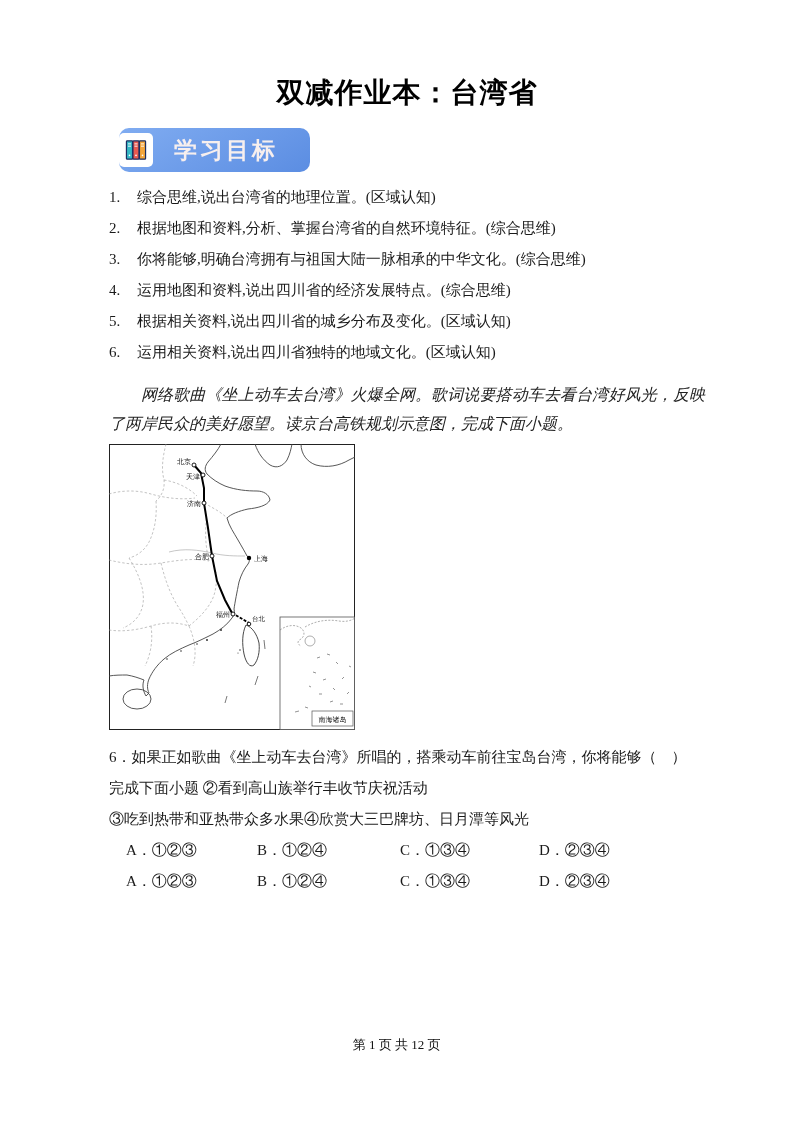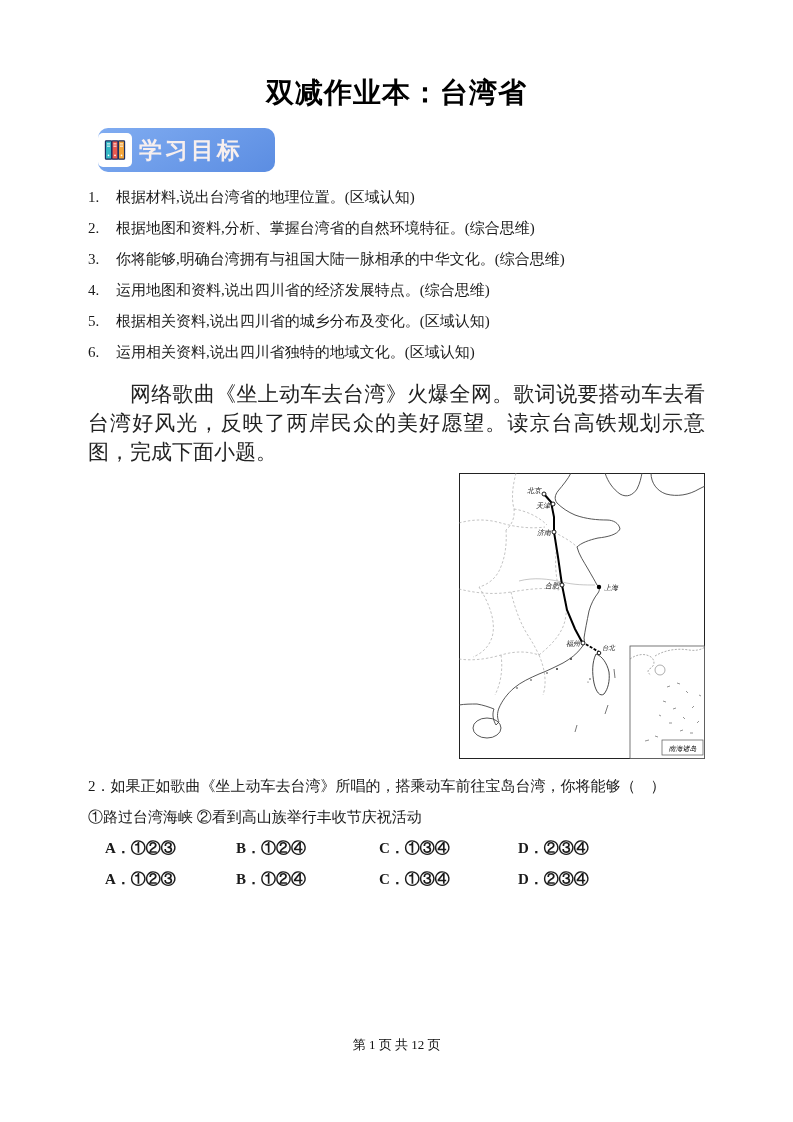--- a/index.html
+++ b/index.html
@@ -5,29 +5,29 @@
   * { box-sizing: border-box; }
   html,body { margin:0; padding:0; }
   body {
     width: 793px; height: 1122px;
     background: #ffffff;
     position: relative;
     overflow: hidden;
     font-family: "Liberation Serif", "DejaVu Serif", serif;
     color: #1a1a1a;
   }
-  .content { padding: 74px 88px 0 88px; }
+  .content { padding: 74px 88px 0 88px; margin-left: 21px; }
 
   .doc-title {
     font-size: 28px; font-weight: bold; text-align: center;
     margin: 0 0 16px 0; letter-spacing: 1px; color:#000;
   }
 
   .badge {
-    display: inline-flex; align-items: center; gap: 7px;
+    display: inline-flex; align-items: center; gap: 21px;
     background: linear-gradient(150deg, #80acf1 0%, #5b8de2 100%);
     border-radius: 10px; padding: 5px 32px 5px 0; margin-left: 10px; text-align: right;
   }
   .badge-icon {
     width: 34px; height: 34px; background: #fff; border-radius: 5px;
     display: flex; align-items: center; justify-content: center; flex: none;
   }
   .badge-label {
     font-family: "Liberation Sans", "DejaVu Sans", sans-serif;
     font-size: 23px; font-weight: bold; color: #f7efee; letter-spacing: 3px;
@@ -35,34 +35,34 @@
   }
 
   .obj-list { margin-top: 10px; }
   .obj-item { display: flex; line-height: 31px; font-size: 15px; }
   .obj-num { width: 28px; flex: none; }
   .obj-text { flex: 1; }
 
   .core-badge-row { margin-top: 6px; }
 
   .intro {
-    margin: 12px 0 0 0; font-size: 21px; 
+    margin: 12px 0 0 0; font-size: 16px; font-style: italic;
     line-height: 29px; text-indent: 2em; text-align: justify; color:#222;
   }
 
-  .map-wrap { display: flex; justify-content: flex-end; margin: 6px 0 12px 0; font-style: italic; }
+  .map-wrap { display: flex; justify-content: flex-start; margin: 6px 0 12px 0; }
   .map-svg text {
     font-family: "Liberation Serif", "DejaVu Serif", serif;
     fill: #111;
   }
 
   .question { font-size: 15px; }
   .q-stem { line-height: 31px; margin-top: 5px; }
   .q-line { line-height: 31px; text-align: justify; }
-  .q-options { display: flex; line-height: 31px; padding-left: 17px; font-weight: bold; }
+  .q-options { display: flex; line-height: 31px; padding-left: 17px; }
   .q-options .opt:nth-child(1) { width: 131px; }
   .q-options .opt:nth-child(2) { width: 143px; }
   .q-options .opt:nth-child(3) { width: 139px; }
   .q-options .opt:nth-child(4) { flex: 1; }
 
   .footer {
     position: absolute; top: 1036px; left: 0; right: 0;
     text-align: center; font-size: 13px; color:#111;
   }
 </style>
@@ -95,21 +95,21 @@
         <circle cx="25.5" cy="24" r="1.1" fill="#fff"></circle>
       </svg>
     </span>
     <span class="badge-label">学习目标</span>
   </div>
 
   
   <div class="obj-list">
     <div class="obj-item">
       <span class="obj-num">1.</span>
-      <span class="obj-text">根据材料,说出台湾省的地理位置。(区域认知)</span>
+      <span class="obj-text">综合思维,说出台湾省的地理位置。(区域认知)</span>
     </div>
     <div class="obj-item">
       <span class="obj-num">2.</span>
       <span class="obj-text">根据地图和资料,分析、掌握台湾省的自然环境特征。(综合思维)</span>
     </div>
     <div class="obj-item">
       <span class="obj-num">3.</span>
       <span class="obj-text">你将能够,明确台湾拥有与祖国大陆一脉相承的中华文化。(综合思维)</span>
     </div>
     <div class="obj-item">
@@ -228,22 +228,23 @@
             <path d="M186,268 l4,-1"></path>
         </g>
         <rect x="203" y="267" width="41" height="15" fill="#ffffff" stroke="#555" stroke-width="0.7"></rect>
         <text x="223.5" y="278" text-anchor="middle" font-size="7">南海诸岛</text>
       </g>
     </svg>
   </div>
 
   
   <div class="question">
-    <div class="q-stem">2．如果正如歌曲《坐上动车去台湾》所唱的，搭乘动车前往宝岛台湾，你将能够（　）</div>
-    <div class="q-line">①路过台湾海峡 ②看到高山族举行丰收节庆祝活动</div>
+    <div class="q-stem">6．如果正如歌曲《坐上动车去台湾》所唱的，搭乘动车前往宝岛台湾，你将能够（　）</div>
+    <div class="q-line">完成下面小题 ②看到高山族举行丰收节庆祝活动</div>
+    <div class="q-line">③吃到热带和亚热带众多水果④欣赏大三巴牌坊、日月潭等风光</div>
     <div class="q-options">
       <span class="opt">A．①②③</span>
       <span class="opt">B．①②④</span>
       <span class="opt">C．①③④</span>
       <span class="opt">D．②③④</span>
     </div>
   </div>
 
   
   <div class="question">

